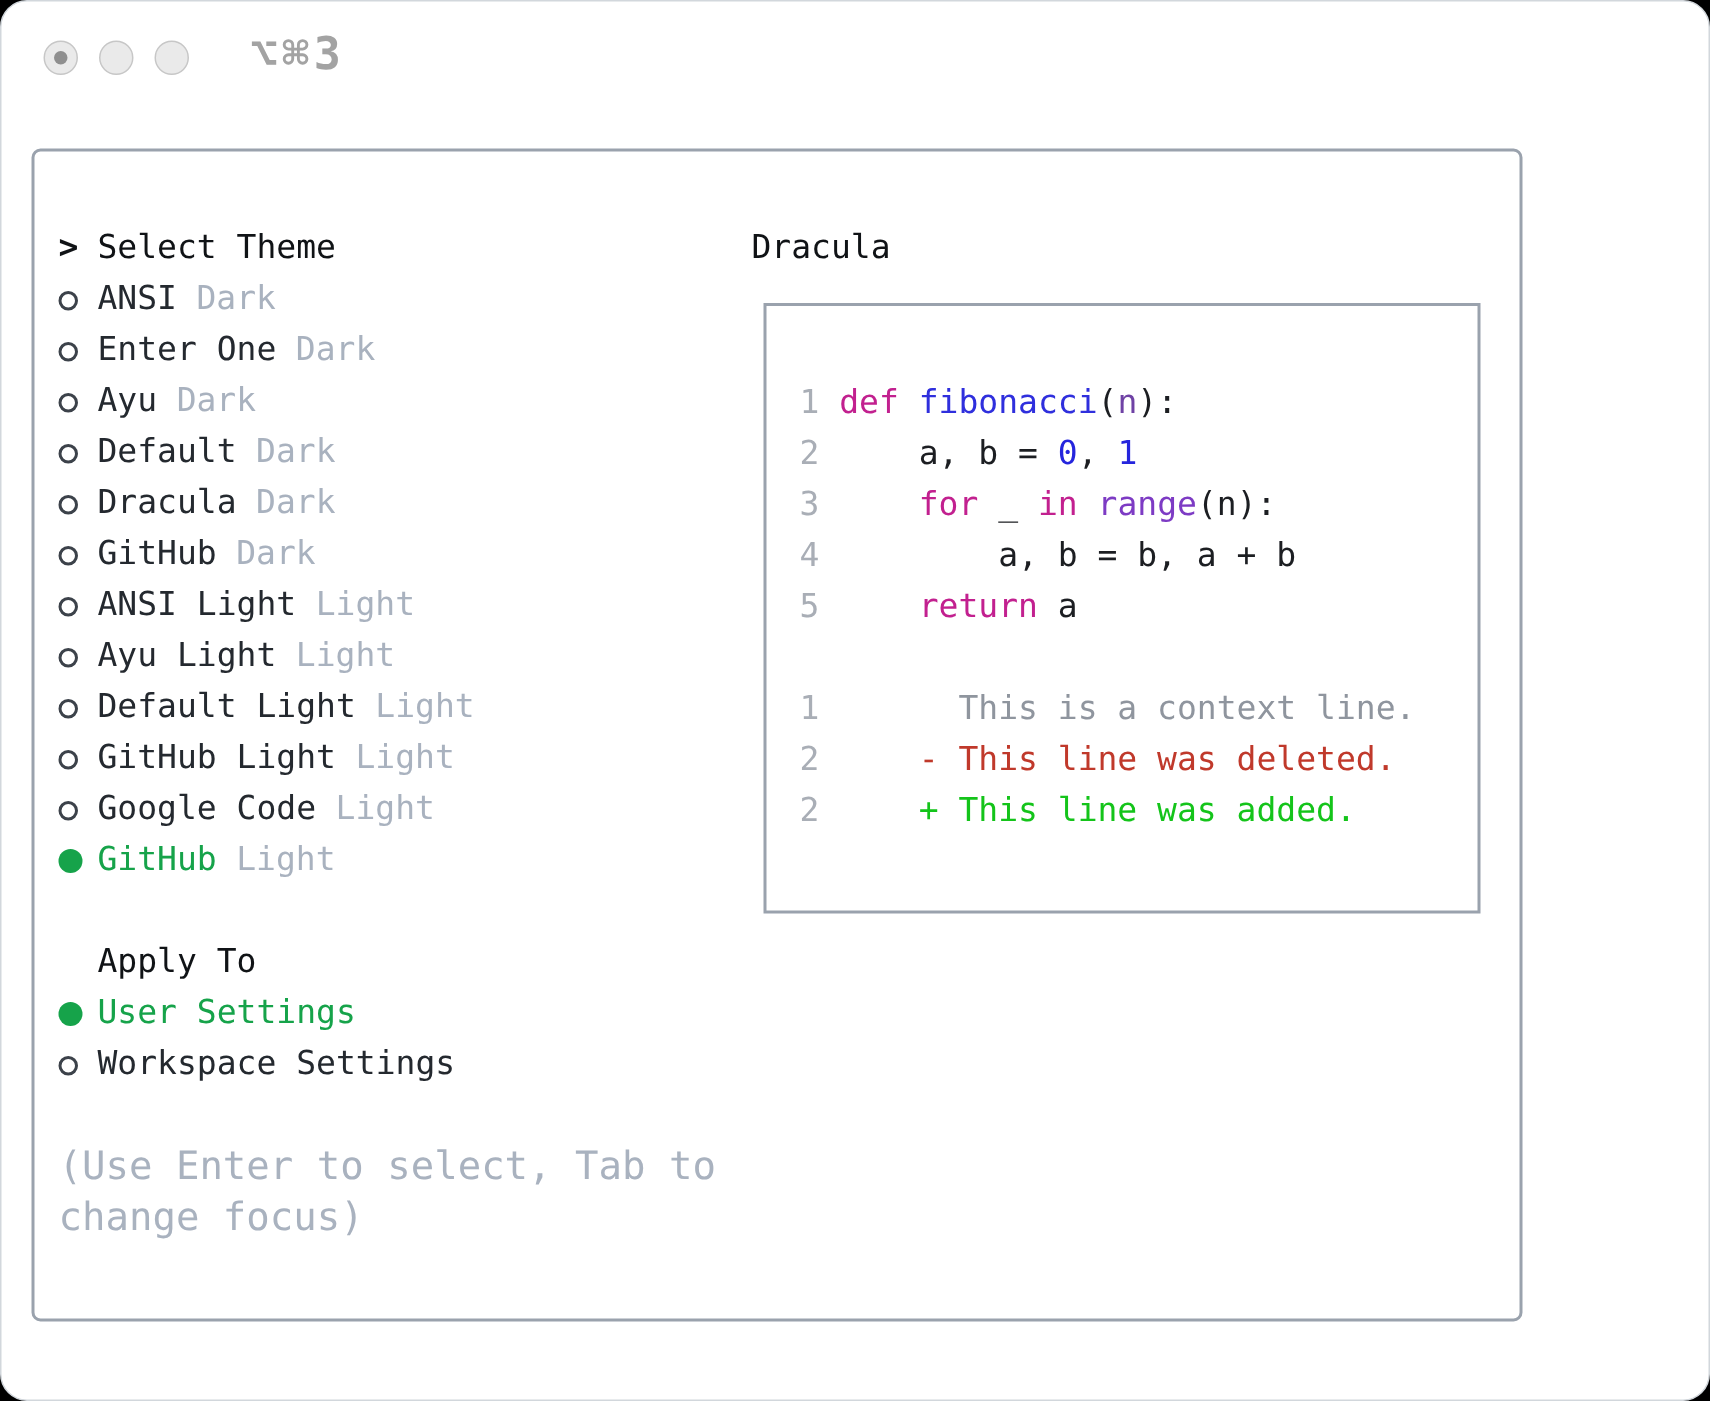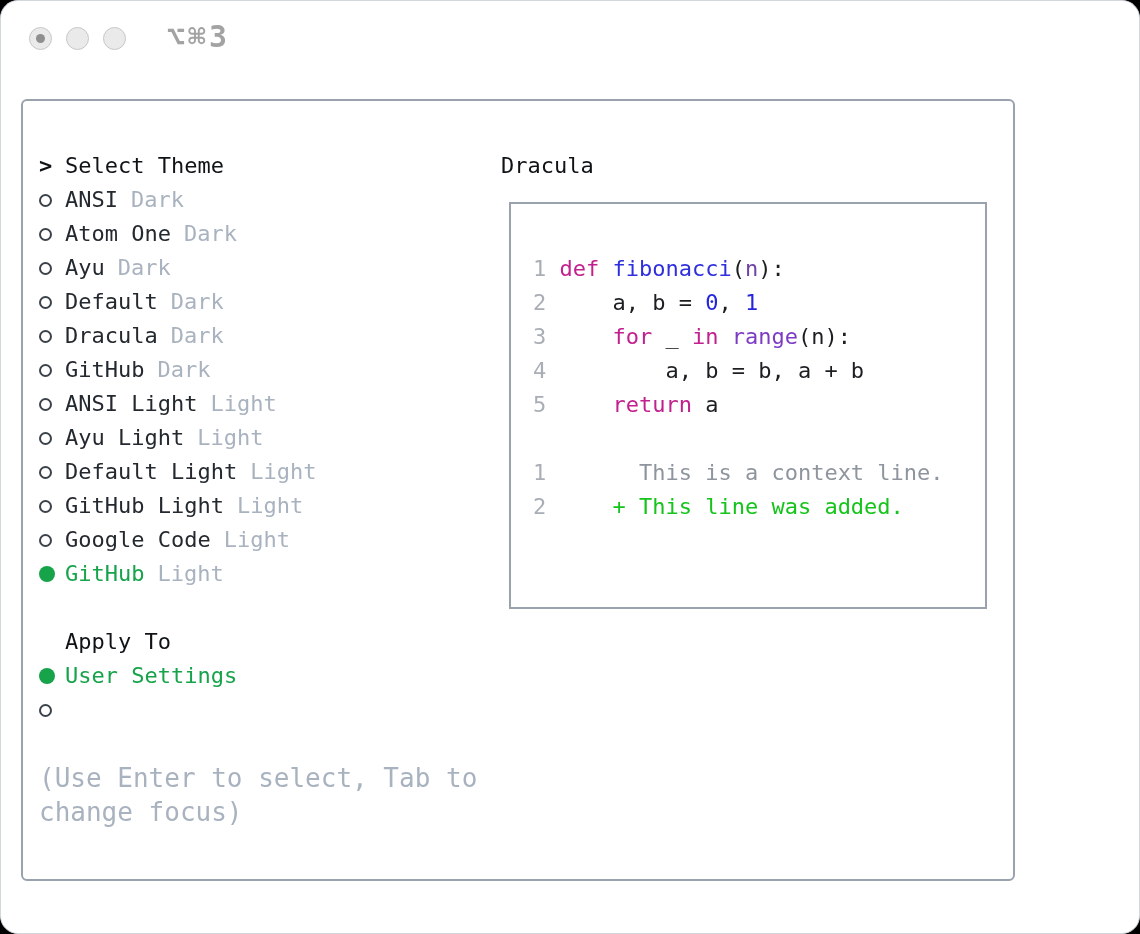--- a/index.html
+++ b/index.html
@@ -65,39 +65,39 @@
   </div>
 
   <div class="main-box">
 
     <div class="left-col">
       <div class="row">
         <span class="marker-col marker">&gt;</span><span class="heading">Select Theme</span>
       </div>
       <div id="theme-items">
           <div class="row"><span class="bullet-wrap"><span class="bullet"></span></span><span class="name">ANSI</span><span class="variant">Dark</span></div>
-          <div class="row"><span class="bullet-wrap"><span class="bullet"></span></span><span class="name">Atom One</span><span class="variant">Dark</span></div>
+          <div class="row"><span class="bullet-wrap"><span class="bullet"></span></span><span class="name">Enter One</span><span class="variant">Dark</span></div>
           <div class="row"><span class="bullet-wrap"><span class="bullet"></span></span><span class="name">Ayu</span><span class="variant">Dark</span></div>
           <div class="row"><span class="bullet-wrap"><span class="bullet"></span></span><span class="name">Default</span><span class="variant">Dark</span></div>
           <div class="row"><span class="bullet-wrap"><span class="bullet"></span></span><span class="name">Dracula</span><span class="variant">Dark</span></div>
           <div class="row"><span class="bullet-wrap"><span class="bullet"></span></span><span class="name">GitHub</span><span class="variant">Dark</span></div>
           <div class="row"><span class="bullet-wrap"><span class="bullet"></span></span><span class="name">ANSI Light</span><span class="variant">Light</span></div>
           <div class="row"><span class="bullet-wrap"><span class="bullet"></span></span><span class="name">Ayu Light</span><span class="variant">Light</span></div>
           <div class="row"><span class="bullet-wrap"><span class="bullet"></span></span><span class="name">Default Light</span><span class="variant">Light</span></div>
           <div class="row"><span class="bullet-wrap"><span class="bullet"></span></span><span class="name">GitHub Light</span><span class="variant">Light</span></div>
           <div class="row"><span class="bullet-wrap"><span class="bullet"></span></span><span class="name">Google Code</span><span class="variant">Light</span></div>
           <div class="row"><span class="bullet-wrap"><span class="bullet selected"></span></span><span class="name green">GitHub</span><span class="variant">Light</span></div>
         </div>
       <div class="spacer"></div>
       <div class="row">
         <span class="marker-col"></span><span class="heading">Apply To</span>
       </div>
       <div id="apply-options">
           <div class="row"><span class="bullet-wrap"><span class="bullet selected"></span></span><span class="name green">User Settings</span></div>
-          <div class="row"><span class="bullet-wrap"><span class="bullet"></span></span></div>
+          <div class="row"><span class="bullet-wrap"><span class="bullet"></span></span><span class="name">Workspace Settings</span></div>
         </div>
       <div class="spacer"></div>
       <div id="hint">
           <div class="hint-line">(Use Enter to select, Tab to</div>
           <div class="hint-line">change focus)</div>
         </div>
     </div>
 
     <div class="right-col">
       <div class="row">
@@ -105,19 +105,20 @@
       </div>
       <div class="preview-box">
         <div id="code">
             <div class="code-line"><span class="ln">1</span><span class="seg-pl"> </span><span class="seg-kw">def</span><span class="seg-pl"> </span><span class="seg-fn">fibonacci</span><span class="seg-pl">(</span><span class="seg-pm">n</span><span class="seg-pl">):</span></div>
             <div class="code-line"><span class="ln">2</span><span class="seg-pl">     a, b = </span><span class="seg-lit">0</span><span class="seg-pl">, </span><span class="seg-lit">1</span></div>
             <div class="code-line"><span class="ln">3</span><span class="seg-pl">     </span><span class="seg-kw">for</span><span class="seg-pl"> _ </span><span class="seg-kw">in</span><span class="seg-pl"> </span><span class="seg-call">range</span><span class="seg-pl">(n):</span></div>
             <div class="code-line"><span class="ln">4</span><span class="seg-pl">         a, b = b, a + b</span></div>
             <div class="code-line"><span class="ln">5</span><span class="seg-pl">     </span><span class="seg-kw">return</span><span class="seg-pl"> a</span></div>
             <div class="code-line"><span class="ln"></span></div>
             <div class="code-line"><span class="ln">1</span><span class="seg-ctx">       This is a context line.</span></div>
+            <div class="code-line"><span class="ln">2</span><span class="seg-del">     - This line was deleted.</span></div>
             <div class="code-line"><span class="ln">2</span><span class="seg-add">     + This line was added.</span></div>
           </div>
       </div>
     </div>
 
   </div>
 </div>
 
 </body></html>

